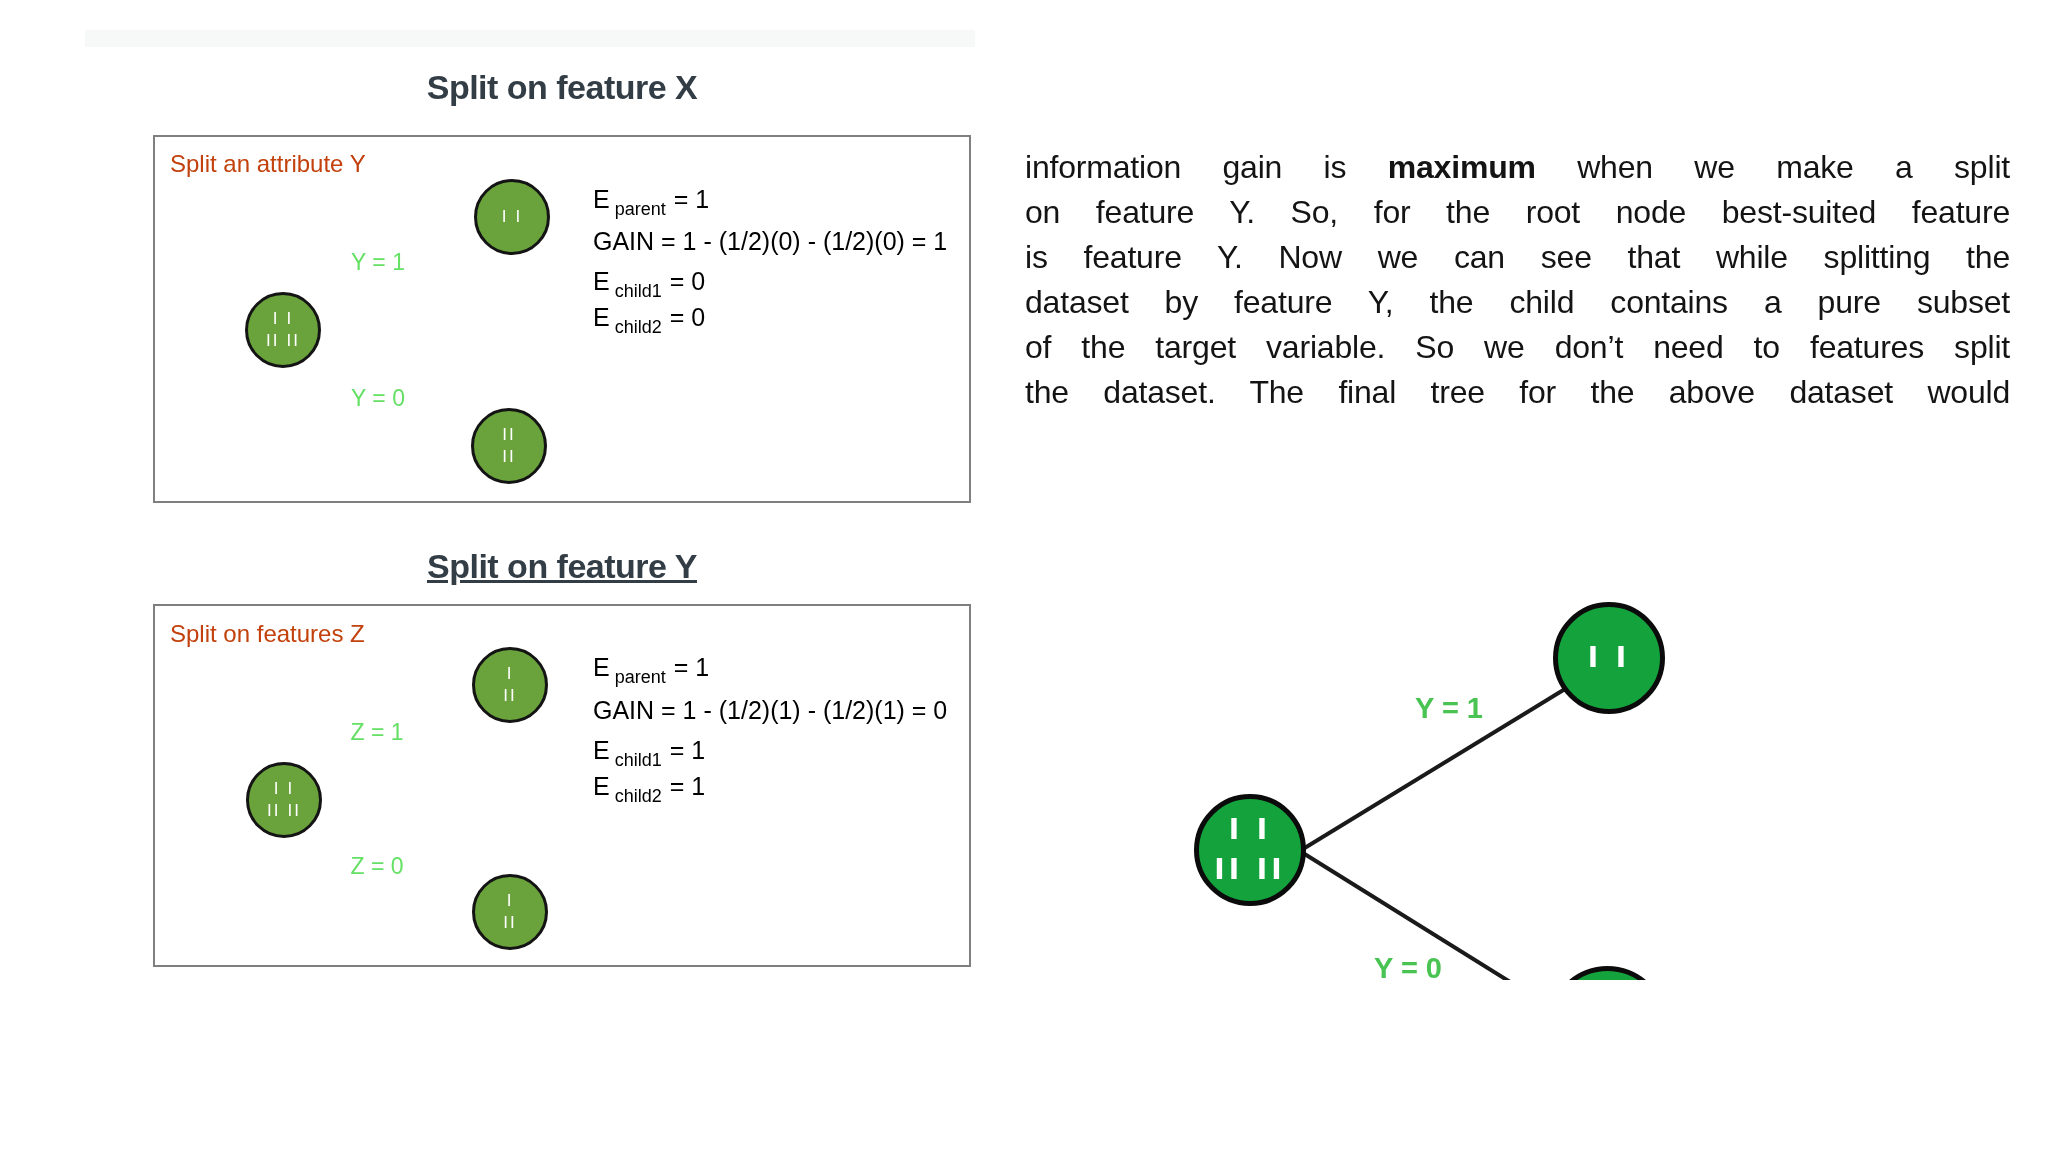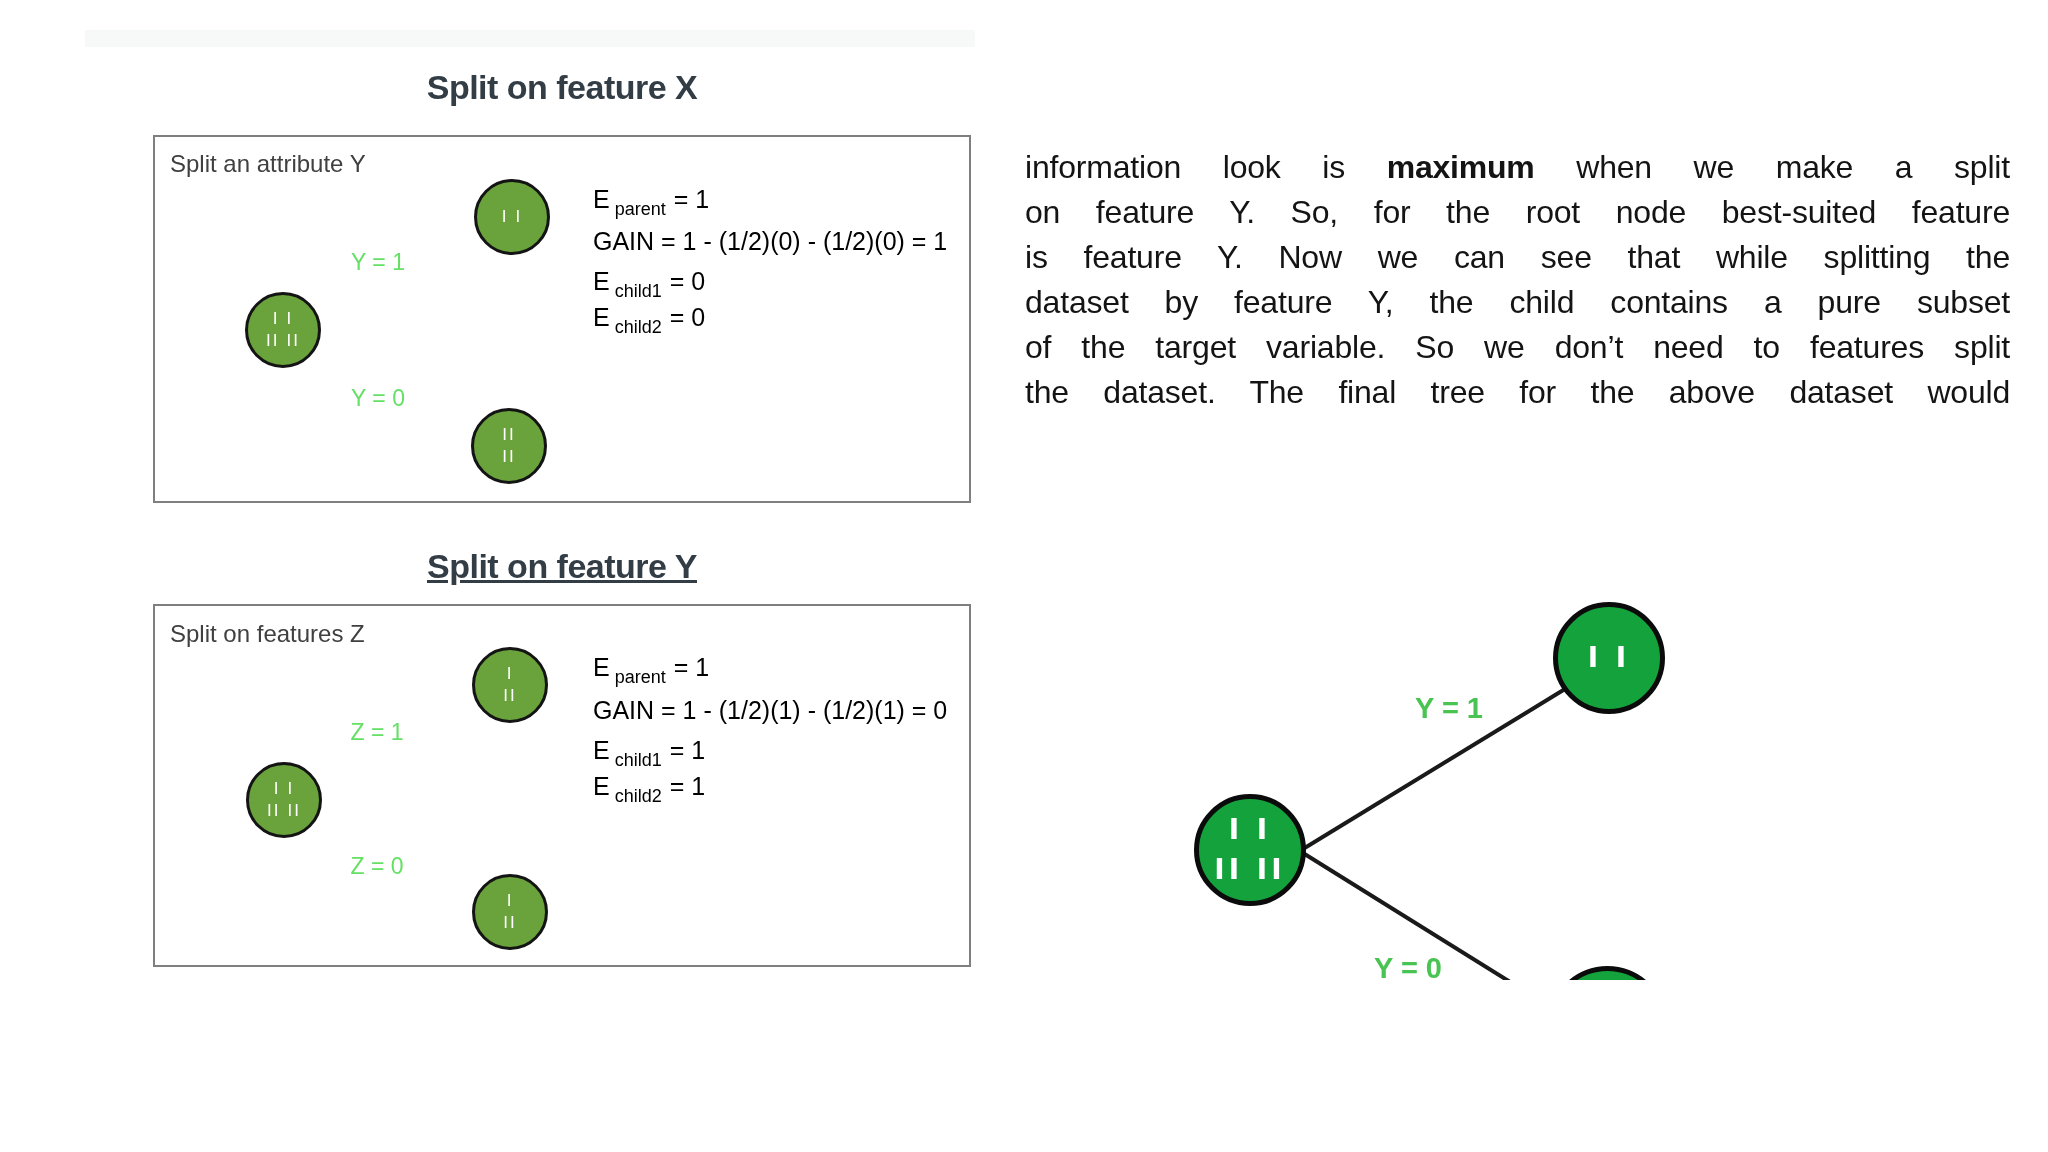--- a/index.html
+++ b/index.html
@@ -6,21 +6,21 @@
   .page{
     position:relative;width:2048px;height:980px;background:#ffffff;overflow:hidden;
     font-family:"Liberation Sans",sans-serif;
   }
   .top-strip{position:absolute;left:85px;top:30px;width:890px;height:17px;background:#f7f8f8;}
   .fig-title{
     position:absolute;left:153px;width:818px;text-align:center;
     font-size:34px;font-weight:bold;color:#333d46;letter-spacing:-0.5px;
   }
   .diagram-box{position:absolute;left:153px;width:818px;border:2px solid #7f7f7f;background:#ffffff;box-sizing:border-box;}
-  .box-label{position:absolute;font-size:24px;color:#404040;white-space:nowrap;text-align:right;}
+  .box-label{position:absolute;font-size:24px;color:#c2410c;white-space:nowrap;text-align:right;}
   .edge-label{position:absolute;transform:translate(-50%,-50%);font-size:23px;color:#65e065;white-space:nowrap;}
   .edge-label.final{font-size:29px;font-weight:bold;color:#49c352;}
   .formula{position:absolute;font-size:25px;color:#000000;white-space:nowrap;}
   .formula .sub{font-size:18px;vertical-align:-7px;margin-left:5px;}
   .formula .rest{margin-left:8px;}
   svg.edges{position:absolute;left:0;top:0;width:2048px;height:1152px;pointer-events:none;}
   .node{
     position:absolute;border-radius:50%;box-sizing:border-box;
     display:flex;flex-direction:column;align-items:center;justify-content:center;
     color:#ffffff;font-family:"DejaVu Sans",sans-serif;text-align:center;
@@ -123,21 +123,21 @@
     <span>GAIN = 1 - (1/2)(1) - (1/2)(1) = 0</span>
   </div>
   <div class="formula" style="left:593px;top:736px;">
     <span>E</span><span class="sub">child1</span><span class="rest">= 1</span>
   </div>
   <div class="formula" style="left:593px;top:772px;">
     <span>E</span><span class="sub">child2</span><span class="rest">= 1</span>
   </div>
 
   <div class="paragraph">
-    <div class="jline"><span>information look is </span><b>maximum</b><span> when we make a split</span></div>
+    <div class="jline"><span>information gain is </span><b>maximum</b><span> when we make a split</span></div>
     <div class="jline">on feature Y. So, for the root node best-suited feature</div>
     <div class="jline">is feature Y. Now we can see that while splitting the</div>
     <div class="jline">dataset by feature Y, the child contains a pure subset</div>
     <div class="jline">of the target variable. So we don’t need to features split</div>
     <div class="jline">the dataset. The final tree for the above dataset would</div>
   </div>
 
   <div class="node final" style="left:1194px;top:794px;width:112px;height:112px;">
     <span>I I</span>
     <span>II II</span>

